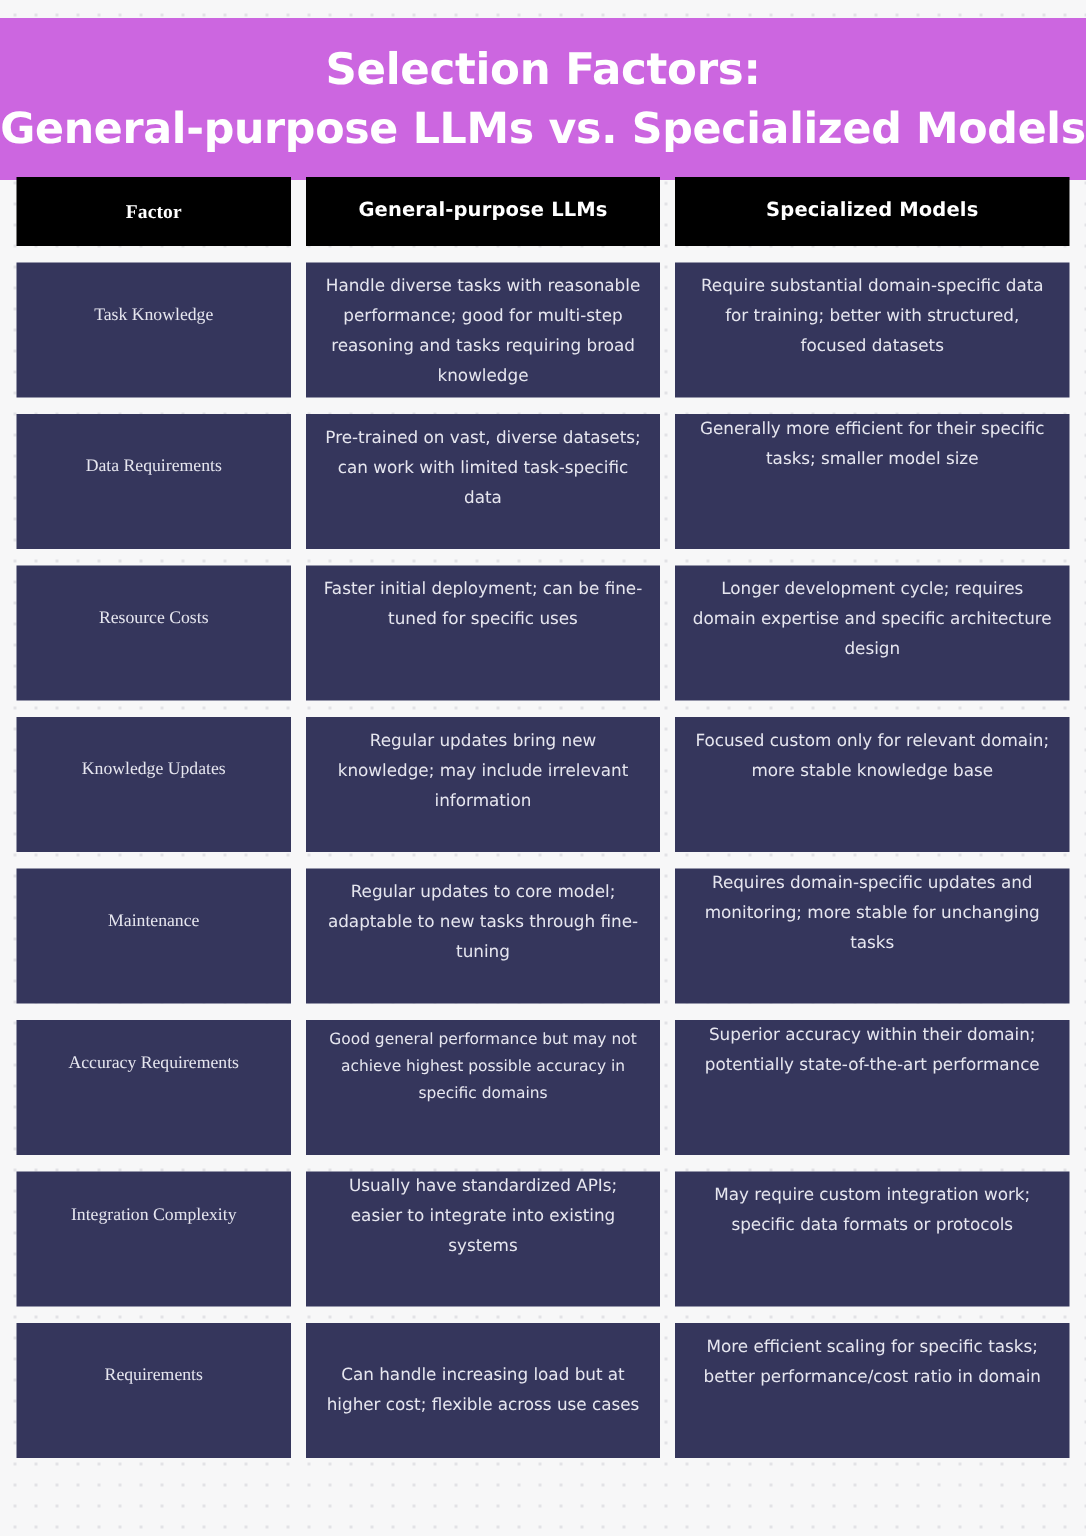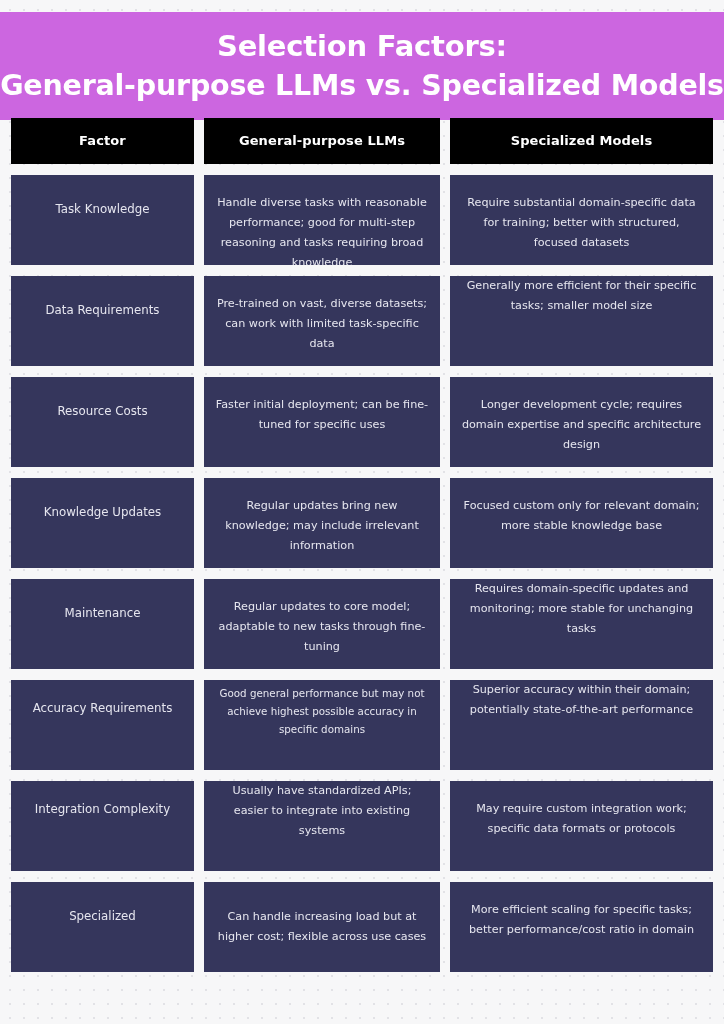--- a/index.html
+++ b/index.html
@@ -72,21 +72,21 @@
     margin-bottom: 11px;
   }
 
   .cell {
     box-sizing: border-box;
     display: flex;
     justify-content: center;
     overflow: hidden;
   }
 
-  .col-1 { width: 183px; flex: 0 0 183px; }
+  .col-1 { width: 183px; flex: 0 0 183px; font-family: Liberation Serif, serif; }
   .col-2 { width: 236px; flex: 0 0 236px; }
   .col-3 { width: 263px; flex: 0 0 263px; }
 
   
   .header-row .cell {
     background: #000000;
     height: 46px;
     align-items: center;
   }
   .header-text {
@@ -117,21 +117,21 @@
   .col-1 .cell-text {
     font-size: 11.8px;
     line-height: 20px;
     padding-top: 24px;
   }
   .col-1.two-line .cell-text {
     padding-top: 18px;
   }
   
   .col-2 .cell-text, .col-3 .cell-text {
-    padding-top: 18px;
+    padding-top: 6px;
   }
   .lines-3 .cell-text { padding-top: 0; }
   .lines-5 .cell-text {
     padding-top: 4px;
     font-size: 10.3px;
     line-height: 18px;
   }
   .overflow-cell .cell-text {
     padding-top: 25px;
   }
@@ -239,21 +239,21 @@
       <div class="cell col-2 lines-3">
         <span class="cell-text">Usually have standardized APIs; easier to integrate into existing systems</span>
       </div>
       <div class="cell col-3">
         <span class="cell-text">May require custom integration work; specific data formats or protocols</span>
       </div>
     </div>
 
     <div class="row body-row">
       <div class="cell col-1">
-        <span class="cell-text">Specialized</span>
+        <span class="cell-text">Requirements</span>
       </div>
       <div class="cell col-2 overflow-cell">
         <span class="cell-text">Can handle increasing load but at higher cost; flexible across use cases</span>
       </div>
       <div class="cell col-3">
         <span class="cell-text">More efficient scaling for specific tasks; better performance/cost ratio in domain</span>
       </div>
     </div>
 
   </div>

